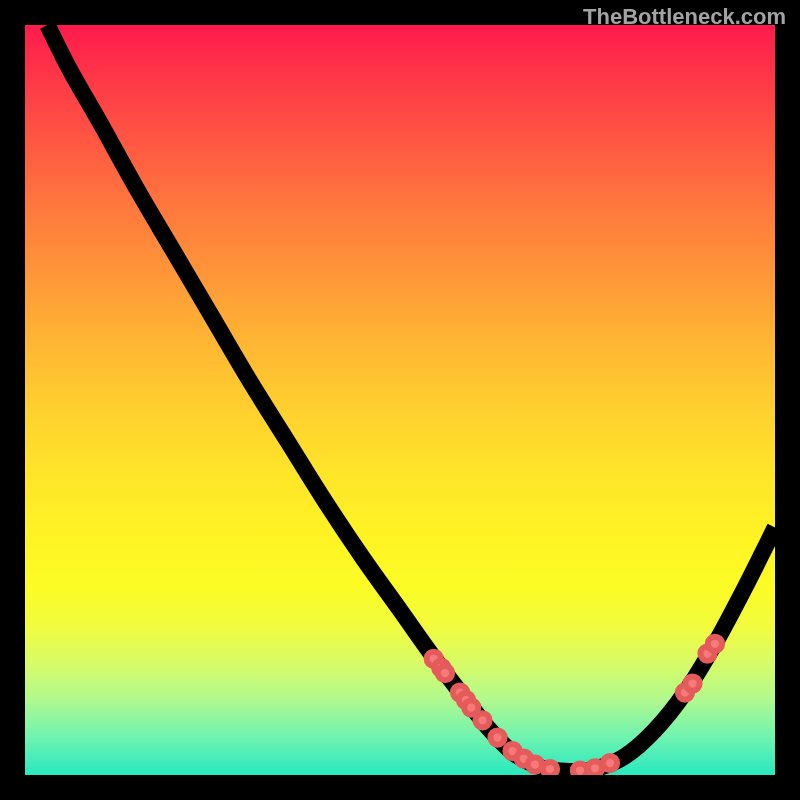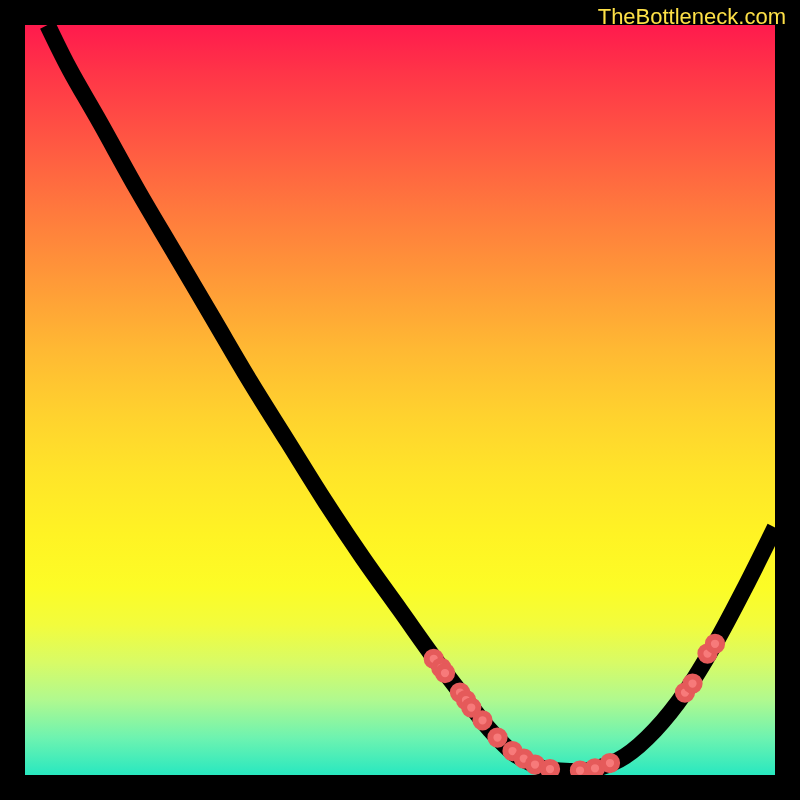--- a/index.html
+++ b/index.html
@@ -8,23 +8,23 @@
     height: 800px;
     background: #000;
     position: relative;
     font-family: Arial, sans-serif;
     overflow: hidden;
   }
   .watermark {
     position: absolute;
     top: 4px;
     right: 14px;
-    color: #fde047;
+    color: #a3a3a3;
     font-size: 22px;
-    font-weight: normal;
+    font-weight: bold;
     z-index: 10;
     margin-left: 31px;
   }
   .plot-area {
     position: absolute;
     left: 25px;
     top: 25px;
     width: 750px;
     height: 750px;
   }

